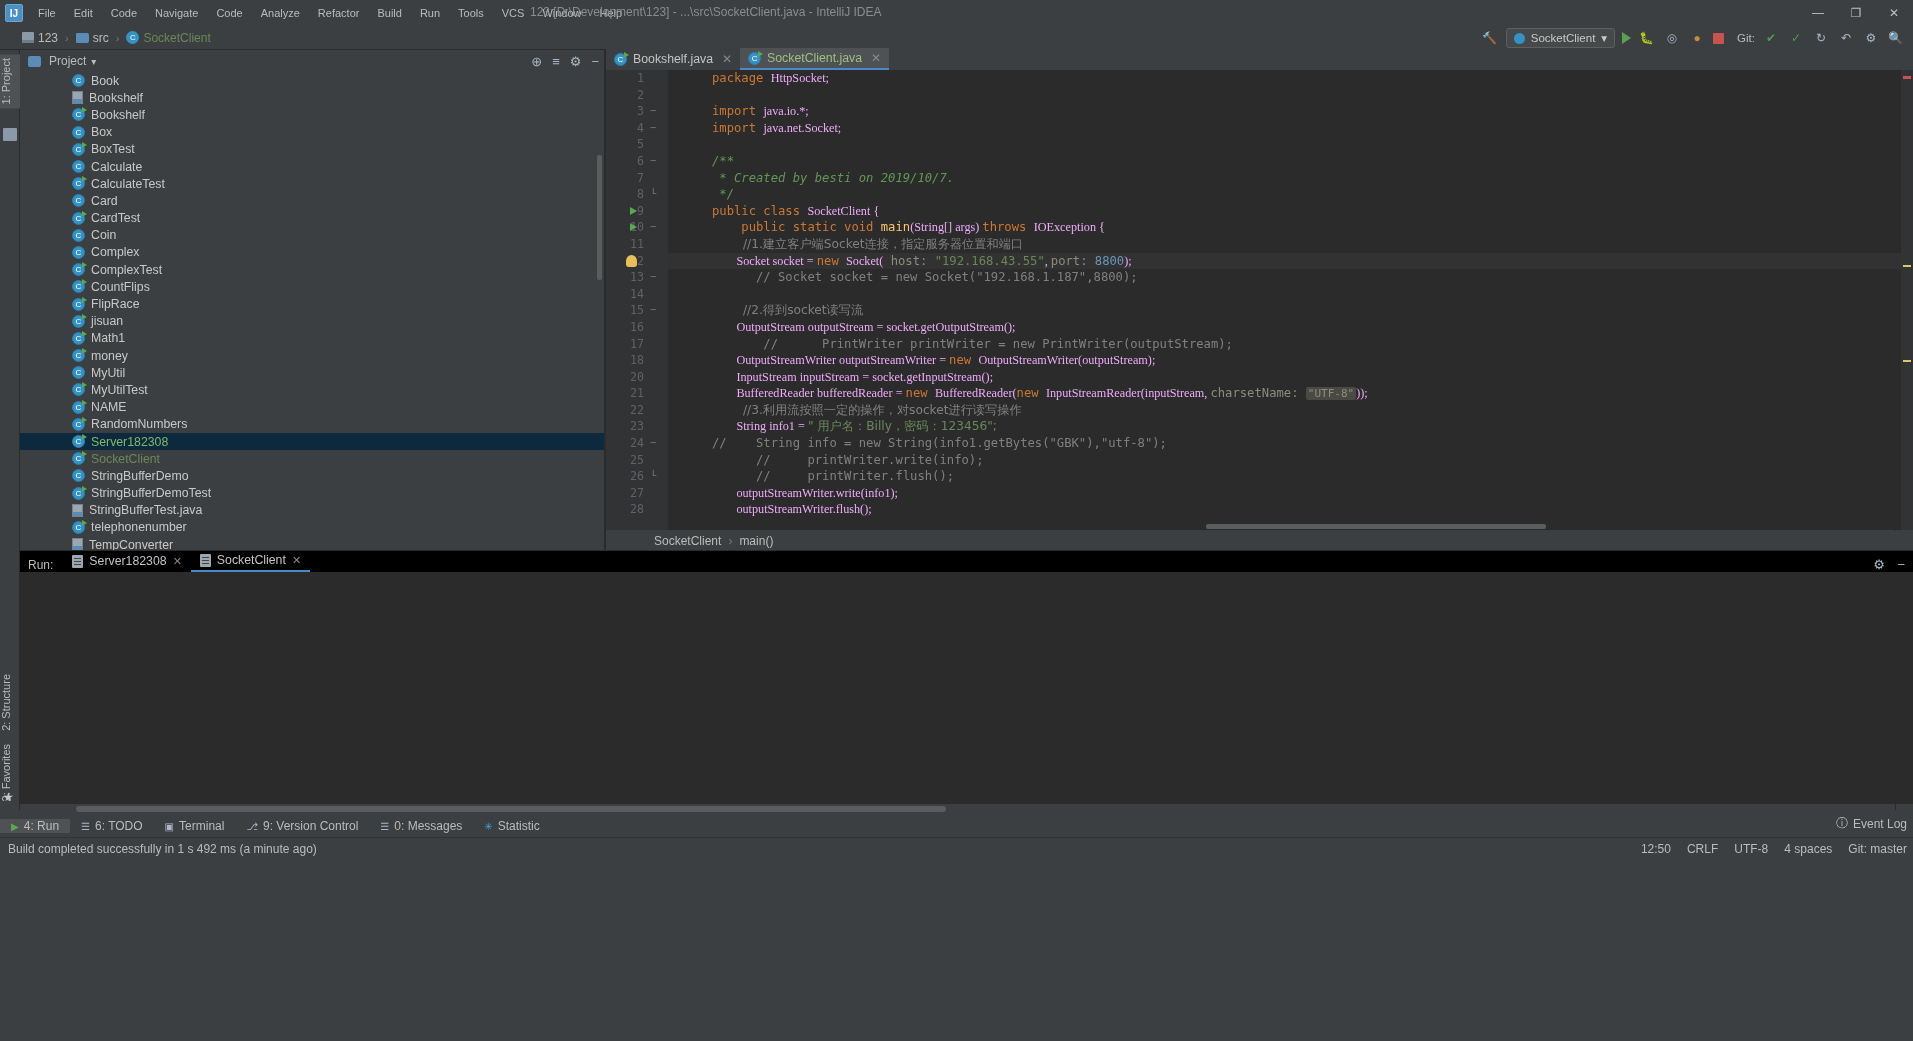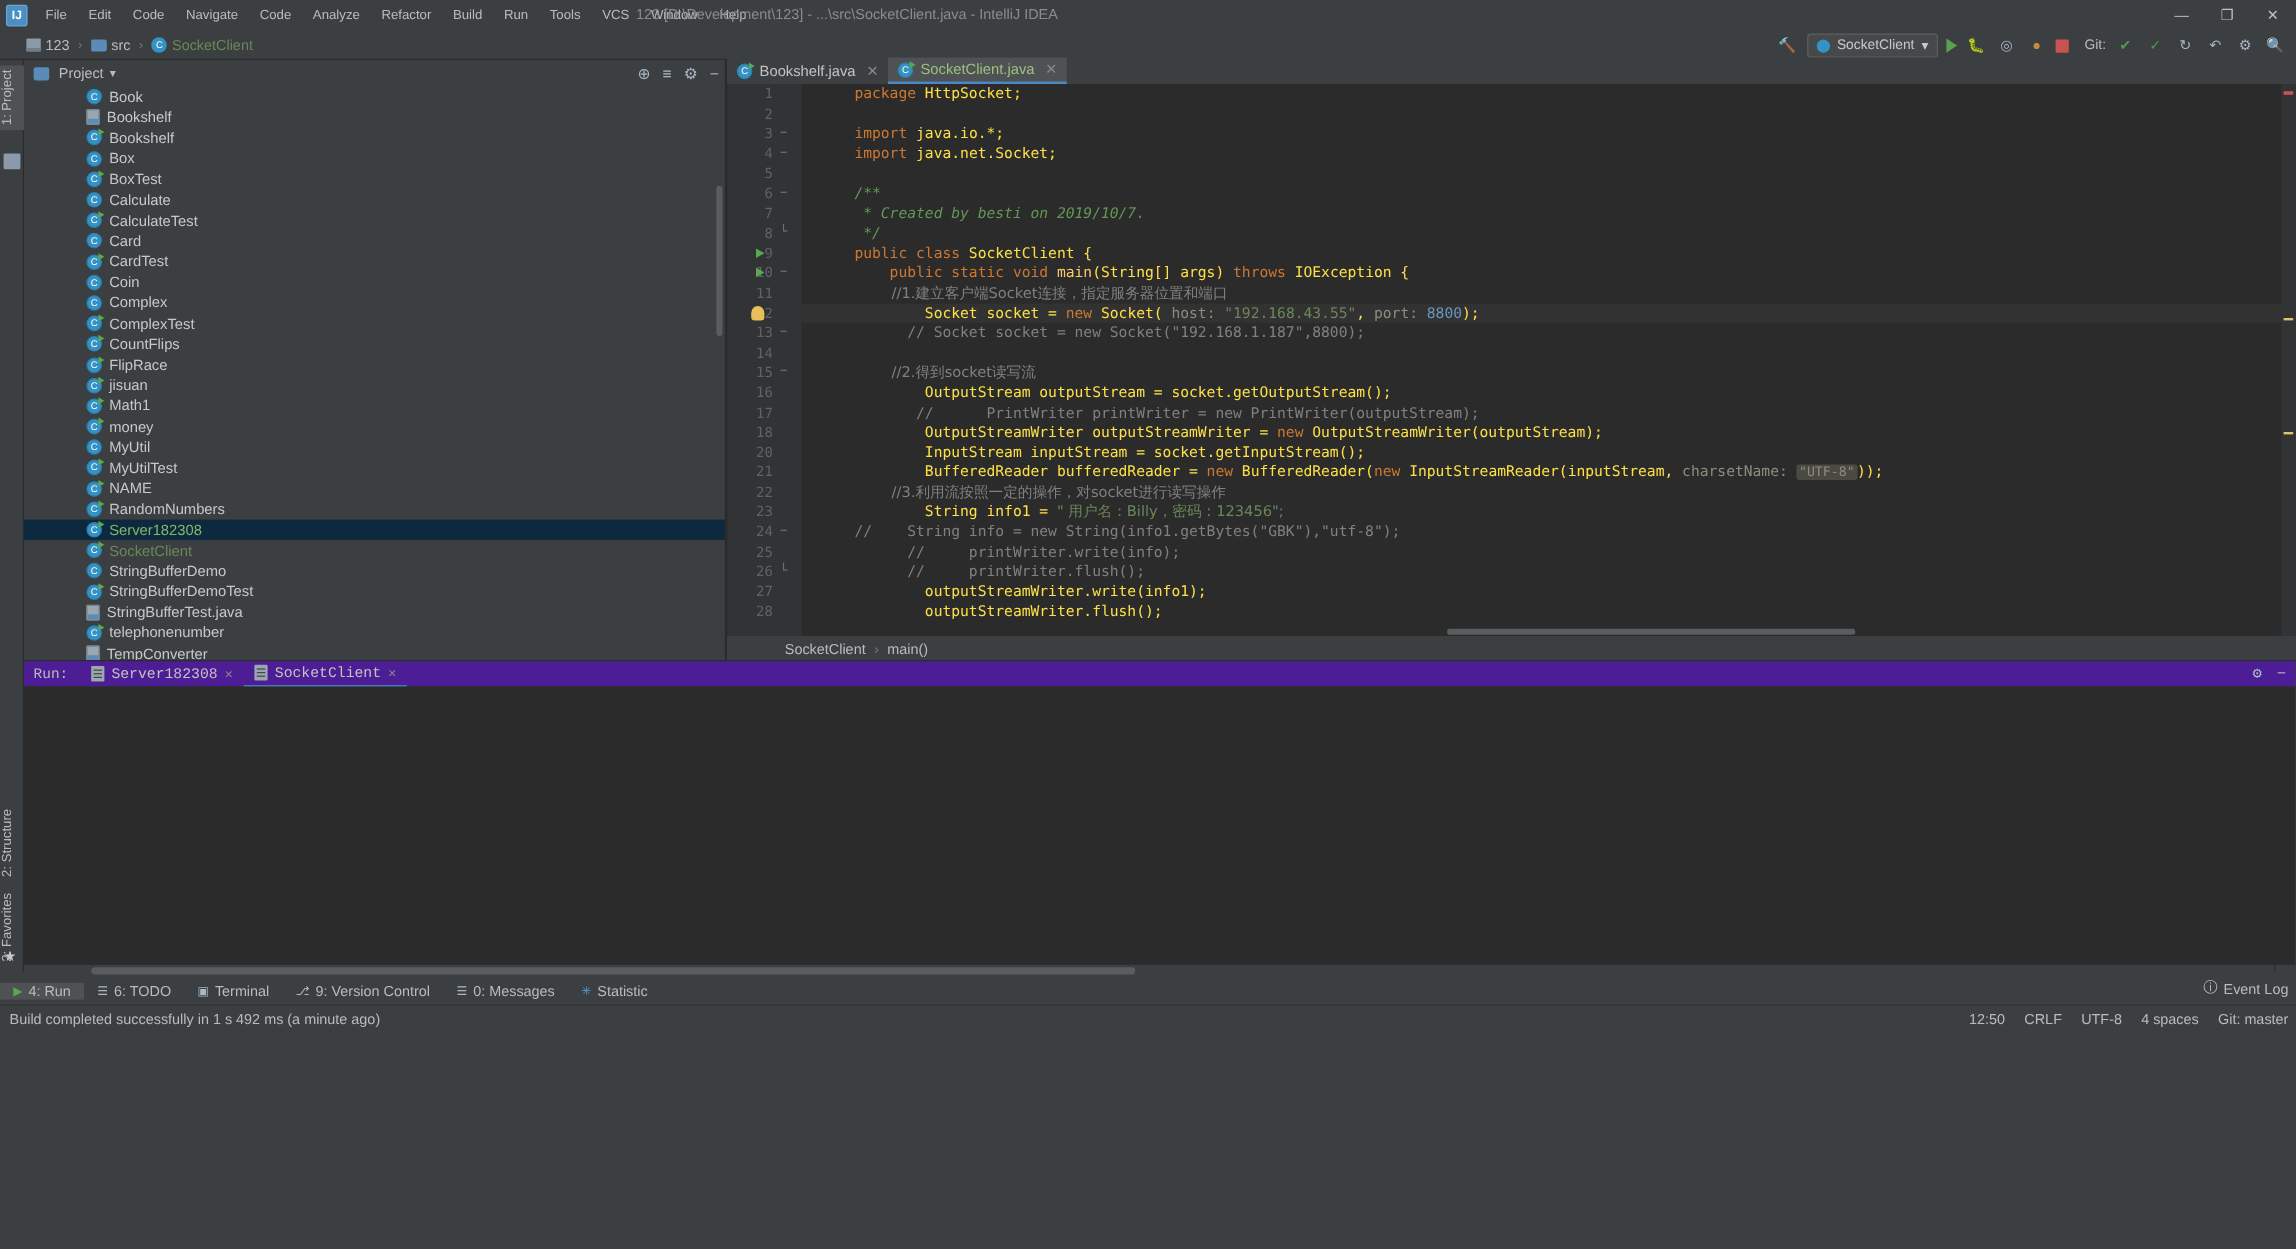--- a/index.html
+++ b/index.html
@@ -100,36 +100,36 @@
      font-family:"DejaVu Sans Mono", monospace; font-size:11.6px; }
   .ctext { position:absolute; left:44px; white-space:pre; }
   .fold { position:absolute; left:-18px; color:#7b7b7b; font-size:10px; }
   .rarrow { position:absolute; left:-38px; width:0;height:0;
      border-left:7px solid #5aa84f;border-top:4.5px solid transparent;border-bottom:4.5px solid transparent;
      top:4px;}
   .bulb { position:absolute; left:-42px; top:2px; width:11px; height:12px;
      background:#e8c05a; border-radius:50% 50% 25% 25%; }
   
   .kw { color:#cc7832; } .str { color:#6a8759; } .num { color:#6897bb; }
-  .cmt { color:#808080;text-align:right; } .doc { color:#629755; font-style:italic; } .id { color:#fde047; } .fn { color:#ffc66d; }
+  .cmt { color:#808080;text-align:right; } .doc { color:#629755; font-style:italic; } .id { color:#f0abfc;font-family:Liberation Serif, serif; } .fn { color:#ffc66d; }
   .hint { background:#4a4a42; color:#8c8c7e; border-radius:2px; padding:0 2px; font-size:11px;}
   .hintp { color:#8c8c7e; }
   .cjk { font-family:"DejaVu Sans", sans-serif; }
   .curline { position:absolute; left:0; right:0; height:16.6px; background:#323232; }
   .errstripe { position:absolute; right:0; top:0; width:12px; height:460px; background:#313335;}
   .es-mark { position:absolute; right:2px; width:8px; height:2px; }
   .ed-hscroll { position:absolute; left:606px; top:524px; width:1307px; height:6px; }
   .ed-hthumb { position:absolute; left:600px; top:0; width:340px; height:5px;
      background:#5a5d5e; border-radius:2px;}
   .bcrumb2 { position:absolute; left:606px; top:531px; width:1307px; height:19px;
      background:#3c3f41; display:flex; align-items:center; font-size:12px; color:#bbb;}
 
   
   .runhead { position:absolute; left:20px; top:550px; width:1893px; height:22px;
-     background:#4c1d95; display:flex; align-items:center; border-top:1px solid #2b2b2b;font-family:Liberation Mono, monospace;}
+     background:#000000; display:flex; align-items:flex-end; border-top:1px solid #2b2b2b;}
   .runlbl { font-size:12px; color:#bbb; margin-left:8px; margin-right:10px;}
   .rtab { height:22px; display:flex; align-items:center; gap:6px; padding:0 9px;
      font-size:12.3px; color:#c2c2c2;}
   .rtab.active { border-bottom:2px solid #4a88c7; }
   .ic-runtab { width:11px;height:13px;background:#9aa7b0;border-radius:1px;position:relative;}
   .ic-runtab::after{content:'';position:absolute;left:2px;top:3px;width:7px;height:1px;
      background:#444;box-shadow:0 3px 0 #444,0 6px 0 #444;}
   .runbody { position:absolute; left:20px; top:572px; width:1893px; height:232px;
      background:#2b2b2b; }
   .run-hscroll { position:absolute; left:66px; top:806px; width:1835px; height:7px; }

